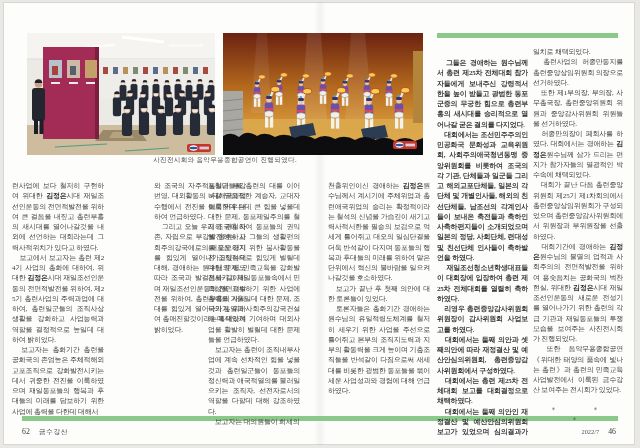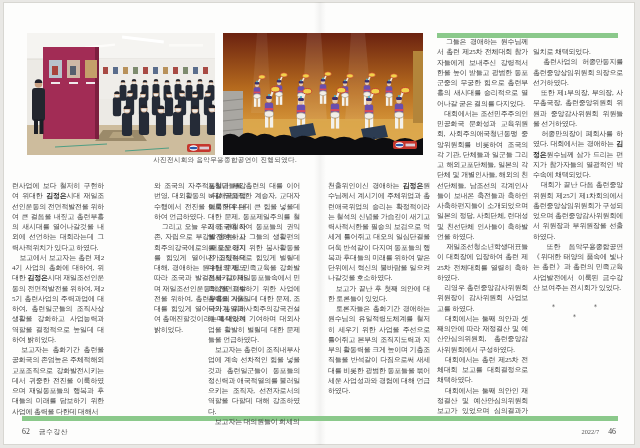--- a/index.html
+++ b/index.html
@@ -217,35 +217,36 @@
     <p>포청년들을 총련의 대를 이어나갈 믿음직한 계승자, 교대자들로 키우는데 큰 힘을 넣을데 대한 문제, 동포제일주의를 철저히 관철하여 동포들의 권익을 옹호하고 그들의 생활편의를 도모하기 위한 봉사활동을 전 조직적으로 힘있게 벌릴데 대한 문제, 민족교육을 강화발전시키고 재일동포들속에서 민족성을 고수하기 위한 사업에 총력을 기울일데 대한 문제, 조국의 통일과 사회주의강국건설에 특색있게 기여하며 대외사업을 활발히 벌릴데 대한 문제들을 언급하였다.</p>
     <p>　보고자는 총련이 조직내부사업에 계속 선차적인 힘을 넣을것과 총련일군들이 동포들의 정신력과 애국적열의를 불러일으키는 조직자, 선전자로서의 역할을 다할데 대해 강조하였다.</p>
     <p>　보고자는 대의원들이 희세의</p>
   </div>
 
 <div class="col" style="left:328px;top:181px;width:102px;height:245px;">
     <p>천출위인이신 경애하는 <b>김정은</b>원수님께서 계시기에 주체위업과 총련애국위업의 승리는 확정적이라는 철석의 신념을 가슴깊이 새기고 력사적서한을 필승의 보검으로 억세게 틀어쥐고 대오의 일심단결을 더욱 반석같이 다지며 동포들의 행복과 후대들의 미래를 위하여 맡은 단위에서 혁신의 불바람을 일으켜나갈것을 호소하였다.</p>
     <p>　보고가 끝난 후 첫째 의안에 대한 토론들이 있었다.</p>
     <p>　토론자들은 총화기간 경애하는 원수님의 유일적령도체계를 철저히 세우기 위한 사업을 주선으로 틀어쥐고 본부의 조직지도력과 지부의 활동력을 크게 높이며 기층조직들을 반석같이 다짐으로써 새세대를 비롯한 광범한 동포들을 묶어세운 사업성과와 경험에 대해 언급하였다.</p>
   </div>
-<div class="col" style="left:437px;top:37px;width:91px;height:379px;">
+<div class="col" style="left:437px;top:58px;width:91px;height:379px;font-weight:bold;">
     <p>　그들은 경애하는 원수님께서 총련 제25차 전체대회 참가자들에게 보내주신 강령적서한을 높이 받들고 광범한 동포군중의 무궁한 힘으로 총련부흥의 새시대를 승리적으로 열어나갈 굳은 결의를 다지었다.</p>
     <p>　대회에서는 조선민주주의인민공화국 문화성과 교육위원회, 사회주의애국청년동맹 중앙위원회를 비롯하여 조국의 각 기관, 단체들과 일군들 그리고 해외교포단체들, 일본의 각 단체 및 개별인사들, 해외의 친선단체들, 남조선의 각계인사들이 보내온 축전들과 축하인사축하편지들이 소개되었으며 일본의 정당, 사회단체, 련대성 및 친선단체 인사들이 축하발언을 하였다.</p>
     <p>　재일조선청소년학생대표들이 대회장에 입장하여 총련 제25차 전체대회를 열렬히 축하하였다.</p>
     <p>　리영우 총련중앙감사위원회 위원장이 감사위원회 사업보고를 하였다.</p>
     <p>　대회에서는 둘째 의안과 셋째의안에 따라 재정결산 및 예산안심의위원회, 총련중앙감사위원회에서 구성하였다.</p>
     <p>　대회에서는 총련 제25차 전체대회 보고를 대회결정으로 채택하였다.</p>
     <p>　대회에서는 둘째 의안인 재정결산 및 예산안심의위원회 보고가 있었으며 심의결과가 전원</p>
   </div>
 <div class="col" style="left:533px;top:47px;width:90px;height:379px;">
     <p>일치로 채택되었다.</p>
     <p>　총련사업의 허종만동지를 총련중앙상임위원회 의장으로 선거하였다.</p>
     <p>　또한 제1부의장, 부의장, 사무총국장, 총련중앙위원회 위원과 중앙감사위원회 위원들을 선거하였다.</p>
     <p>　허종만의장이 폐회사를 하였다. 대회에서는 경애하는 <b>김정은</b>원수님께 삼가 드리는 편지가 참가자들의 열광적인 박수속에 채택되었다.</p>
     <p>　대회가 끝난 다음 총련중앙위원회 제25기 제1차회의에서 총련중앙상임위원회가 구성되었으며 총련중앙감사위원회에서 위원장과 부위원장을 선출하였다.</p>
+    <p>　대회기간에 경애하는 <b>김정은</b>원수님의 불멸의 업적과 사회주의의 전면적발전을 위하여 용솟음치는 공화국의 벅찬 현실, 위대한 <b>김정은</b>시대 재일조선인운동의 새로운 전성기를 열어나가기 위한 총련의 각급 기관과 재일동포들의 투쟁모습을 보여주는 사진전시회가 진행되었다.</p>
     <p>　또한 음악무용종합공연 《위대한 태양의 품속에 빛나는 총련》과 총련의 민족교육사업발전에서 이룩된 금수강산 보여주는 전시회가 있었다.</p>
     <p class="stars">＊　　＊　　＊</p>
   </div>
 
 <div class="footer" style="left:22px;">
   <span class="num">62</span><span class="name">금수강산</span>
 </div>
 <div class="footer" style="right:24px;left:auto;">
   <span class="issue">2022/7</span><span class="num">46</span>
 </div>

